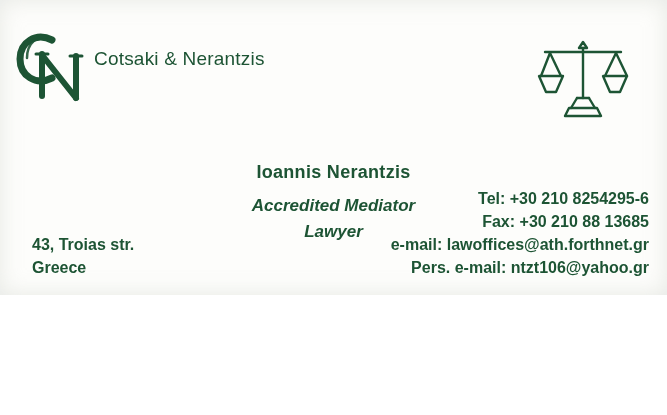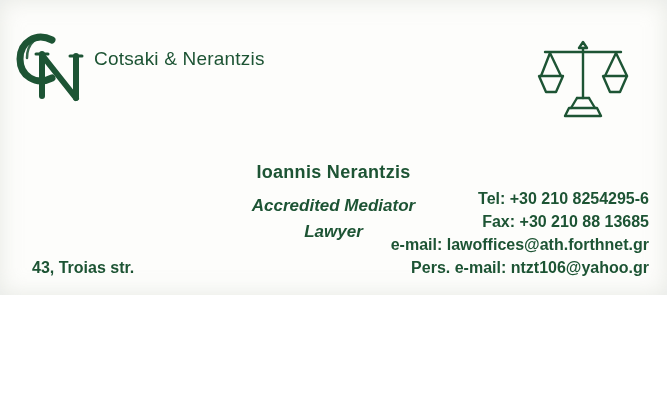--- a/index.html
+++ b/index.html
@@ -166,20 +166,21 @@
   </div>
 
   <div class="center">
     <div class="person-name">Ioannis Nerantzis</div>
     <div class="role">Accredited Mediator</div>
     <div class="role">Lawyer</div>
   </div>
 
   <div class="address">
     <div>43, Troias str.</div>
+    <div>Greece</div>
   </div>
 
   <div class="contact">
     <div>Tel: +30 210 8254295-6</div>
     <div>Fax: +30 210 88 13685</div>
     <div>e-mail: lawoffices@ath.forthnet.gr</div>
     <div>Pers. e-mail: ntzt106@yahoo.gr</div>
   </div>
 
 </div>

